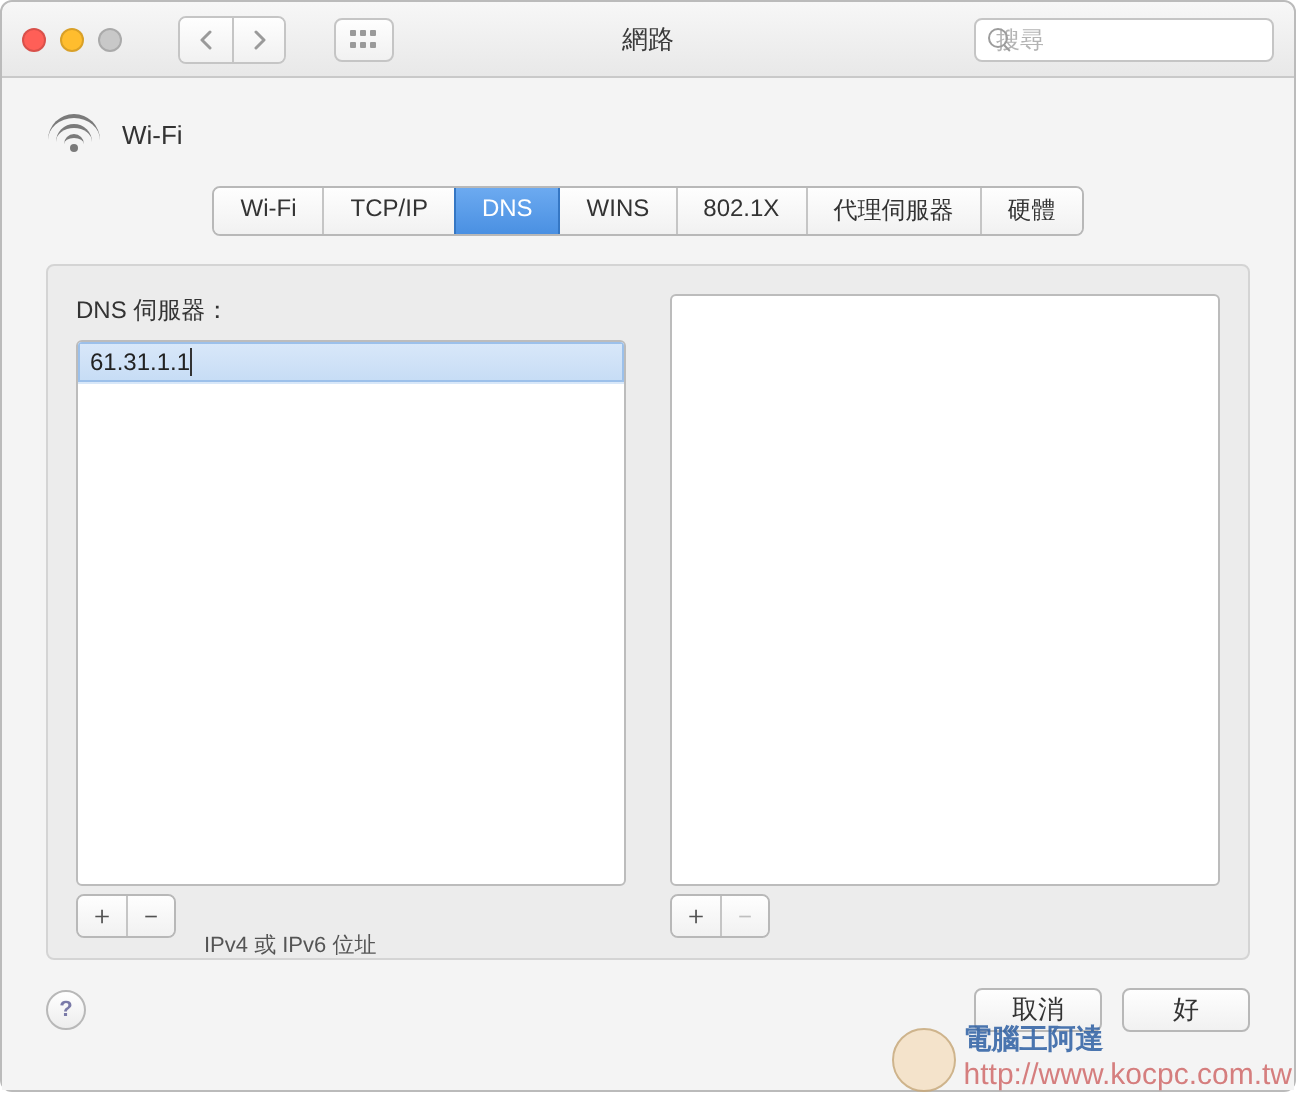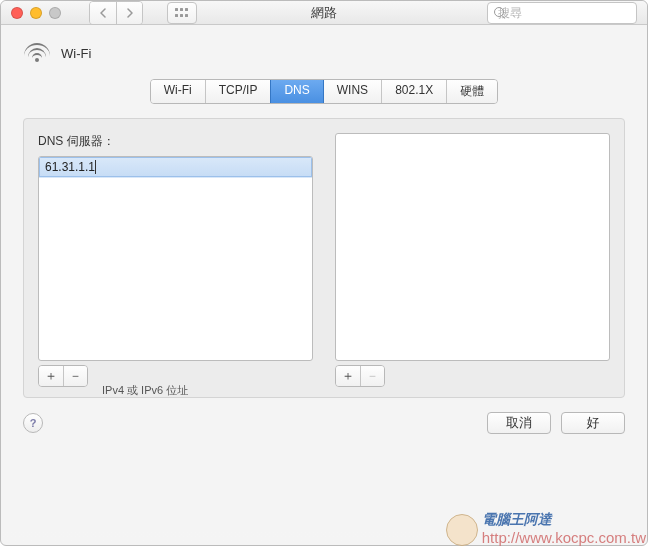--- a/index.html
+++ b/index.html
@@ -1,18 +1,18 @@
 <!DOCTYPE html>
 <html><head>
   <meta charset="utf-8">
   <style>
     * { margin: 0; padding: 0; box-sizing: border-box; font-family: -apple-system, "Helvetica Neue", Arial, sans-serif; }
     body { width: 650px; height: 548px; background: #fff; position: relative; overflow: hidden; }
     .window-border { border: 1px solid #bbb; width: 648px; height: 546px; position: relative; background: linear-gradient(#fafafa,#f4f4f4); border-radius: 6px; }
-    .titlebar { height: 24px; border-bottom: 1px solid #c9c9c9; display: flex; align-items: center; padding: 0 10px; gap: 20px; background: linear-gradient(#f7f7f7,#e8e8e8); border-radius: 6px 6px 0 0; }
+    .titlebar { height: 38px; border-bottom: 1px solid #c9c9c9; display: flex; align-items: center; padding: 0 10px; gap: 20px; background: linear-gradient(#f7f7f7,#e8e8e8); border-radius: 6px 6px 0 0; }
     .traffic { display: flex; gap: 7px; margin-right: 8px; }
     .tl { width: 12px; height: 12px; border-radius: 50%; }
     .red { background: #ff5f57; border: .5px solid rgba(0,0,0,.15); }
     .yellow { background: #ffbd2e; border: .5px solid rgba(0,0,0,.15); }
     .green { background: #c8c8c8; border: .5px solid rgba(0,0,0,.15); }
     .navseg { display: flex; border-radius: 4px; overflow: hidden; border: 1px solid #c5c5c5; }
     .navbtn { width: 26px; height: 22px; background: linear-gradient(#fefefe,#f1f1f1); color: #8a8a8a; font-size: 12px; display: flex; align-items: center; justify-content: center; }
     .navbtn + .navbtn { border-left: 1px solid #c5c5c5; }
     .gridbtn { width: 30px; height: 22px; border-radius: 4px; border: 1px solid #c5c5c5; background: linear-gradient(#fefefe,#f1f1f1); color: #8a8a8a; font-size: 11px; display: flex; align-items: center; justify-content: center; margin-left: 4px; }
     .title { flex: 0 0 auto; font-size: 13px; color: #3a3a3a; position: absolute; left: 50%; transform: translateX(-50%); }
@@ -30,21 +30,21 @@
     .wifi-icon .a2 { width: 18px; height: 9px; top: 5px; border-width: 2px; border-top-color: #7a7a7a; }
     .wifi-icon .a3 { width: 10px; height: 5px; top: 10px; border-width: 2px; border-top-color: #7a7a7a; }
     .wifi-icon .dot { width: 4px; height: 4px; background: #7a7a7a; border-radius: 50%; position: absolute; left: 50%; top: 15px; transform: translateX(-50%); border: none; }
     .conn-label { font-size: 13px; color: #333; }
     .tabs { display: flex; justify-content: center; margin-bottom: 14px; }
     .tabs-inner { display: flex; border: 1px solid #b8b8b8; border-radius: 4px; overflow: hidden; }
     .tab { padding: 3px 13px; font-size: 12px; background: linear-gradient(#fefefe,#f1f1f1); color: #333; cursor: pointer; }
     .tab + .tab { border-left: 1px solid #c5c5c5; text-align: right; }
     .tab.active { background: linear-gradient(#6caaf0,#4a90e2); color: #fff; border-left-color: #3577c4; }
     .tab.active + .tab { border-left-color: #3577c4; }
-    .panel { background: #ececec; border-radius: 4px; border: 1px solid #d4d4d4; padding: 14px 14px 10px; height: 280px; display: flex; gap: 22px; }
+    .panel { background: #ececec; border-radius: 4px; border: 1px solid #d4d4d4; padding: 14px 14px 10px; height: 348px; display: flex; gap: 22px; }
     .col { flex: 1; display: flex; flex-direction: column; }
     .col-label { font-size: 12px; color: #333; margin-bottom: 6px; }
     .listbox { flex: 1; background: #fff; border: 1px solid #bcbcbc; border-radius: 3px; overflow-y: auto; }
     .list-row { padding: 3px 6px; font-size: 12px; color: #222; border-bottom: 1px solid transparent; }
     .list-row.sel { background: linear-gradient(#d9e8f9,#c6dcf5); box-shadow: inset 0 0 0 1px #9cc0ea; }
     .cursor { border-right: 1px solid #333; padding-right: 0; }
     .list-footer { display: flex; align-items: center; margin-top: 4px; height: 22px; }
     .pmseg { display: flex; border: 1px solid #b8b8b8; border-radius: 4px; overflow: hidden; }
     .pm { width: 24px; height: 20px; background: linear-gradient(#fefefe,#f1f1f1); font-size: 13px; display: flex; align-items: center; justify-content: center; color: #525252; cursor: pointer; }
     .pm + .pm { border-left: 1px solid #c5c5c5; }
@@ -108,20 +108,21 @@
       <div class="conn-label">Wi-Fi</div>
     </div>
 
     <div class="tabs">
       <div class="tabs-inner">
         <div class="tab">Wi-Fi</div>
         <div class="tab">TCP/IP</div>
         <div class="tab active">DNS</div>
         <div class="tab">WINS</div>
         <div class="tab">802.1X</div>
+        <div class="tab">代理伺服器</div>
         <div class="tab">硬體</div>
       </div>
     </div>
 
     <div class="panel">
       <div class="col">
         <div class="col-label">DNS 伺服器：</div>
         <div class="listbox">
           <div class="list-row sel"><span class="cursor">61.31.1.1</span></div>
         </div>
@@ -151,16 +152,16 @@
         <div class="btn">取消</div>
         <div class="btn">好</div>
       </div>
     </div>
   </div>
 </div>
 
 <div class="watermark">
   <div class="wm-face"></div>
   <div>
-    <div style="font-size:14px;color:#2d5fa3;font-weight:bold;font-style:italic">電腦王阿達</div>
+    <div style="font-size:14px;color:#2d5fa3;font-weight:bold;">電腦王阿達</div>
     <div class="url">http://www.kocpc.com.tw</div>
   </div>
 </div>
 
 </body></html>

